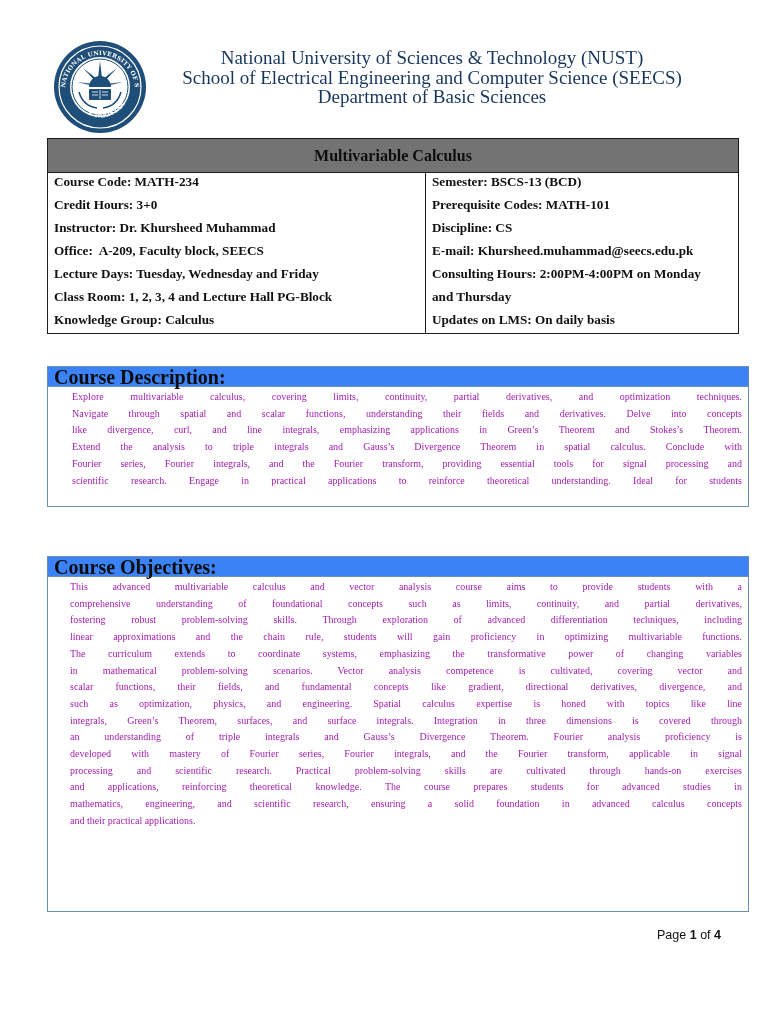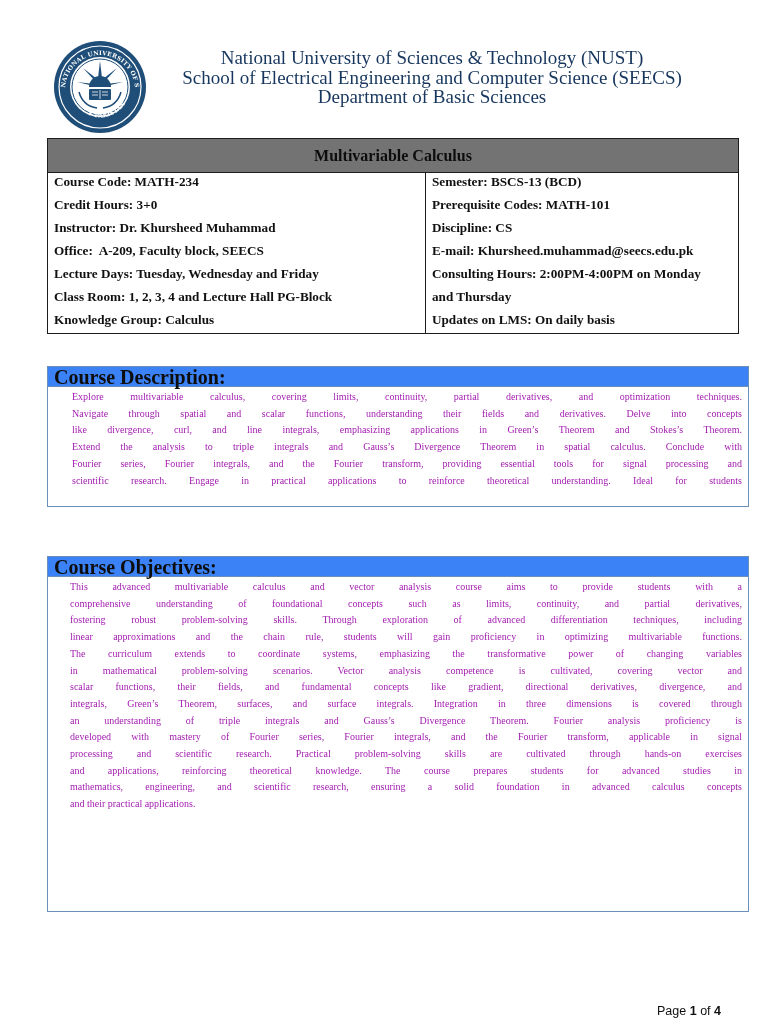--- a/index.html
+++ b/index.html
@@ -50,21 +50,21 @@
     font-size: 10px; line-height: 16.7px; text-align: justify;
     padding: 2px 6px 3px 24px; color: #a21caf;
   }
   .desc { top: 366px; height: 141px; }
   .obj  { top: 521px; height: 356px; margin-top: 35px; }
   .obj .section-body { padding-left: 22px; }
   .section-body .line { display: block; text-align: justify; text-align-last: justify; white-space: nowrap; }
   .section-body .line.last { text-align-last: left; }
 
   .footer {
-    position: absolute; left: 657px; top: 1004px;
+    position: absolute; left: 657px; top: 928px;
     font-family: "Liberation Sans", "DejaVu Sans", sans-serif; font-size: 12.5px; color: #111;
   }
   .footer b { font-weight: bold; }
 </style>
 </head>
 <body>
 
 <div class="logo">
   <svg width="94" height="94" viewBox="0 0 94 94">
     <circle cx="47" cy="47" r="46" fill="#1f4e79"></circle>
@@ -149,20 +149,21 @@
 <div class="section obj">
   <div class="section-head">Course Objectives:</div>
   <div class="section-body">
     <span class="line">This advanced multivariable calculus and vector analysis course aims to provide students with a</span>
     <span class="line">comprehensive understanding of foundational concepts such as limits, continuity, and partial derivatives,</span>
     <span class="line">fostering robust problem-solving skills. Through exploration of advanced differentiation techniques, including</span>
     <span class="line">linear approximations and the chain rule, students will gain proficiency in optimizing multivariable functions.</span>
     <span class="line">The curriculum extends to coordinate systems, emphasizing the transformative power of changing variables</span>
     <span class="line">in mathematical problem-solving scenarios. Vector analysis competence is cultivated, covering vector and</span>
     <span class="line">scalar functions, their fields, and fundamental concepts like gradient, directional derivatives, divergence, and</span>
+    <span class="line">such as optimization, physics, and engineering. Spatial calculus expertise is honed with topics like line</span>
     <span class="line">integrals, Green’s Theorem, surfaces, and surface integrals. Integration in three dimensions is covered through</span>
     <span class="line">an understanding of triple integrals and Gauss’s Divergence Theorem. Fourier analysis proficiency is</span>
     <span class="line">developed with mastery of Fourier series, Fourier integrals, and the Fourier transform, applicable in signal</span>
     <span class="line">processing and scientific research. Practical problem-solving skills are cultivated through hands-on exercises</span>
     <span class="line">and applications, reinforcing theoretical knowledge. The course prepares students for advanced studies in</span>
     <span class="line">mathematics, engineering, and scientific research, ensuring a solid foundation in advanced calculus concepts</span>
     <span class="line last">and their practical applications.</span>
   </div>
 </div>
 

